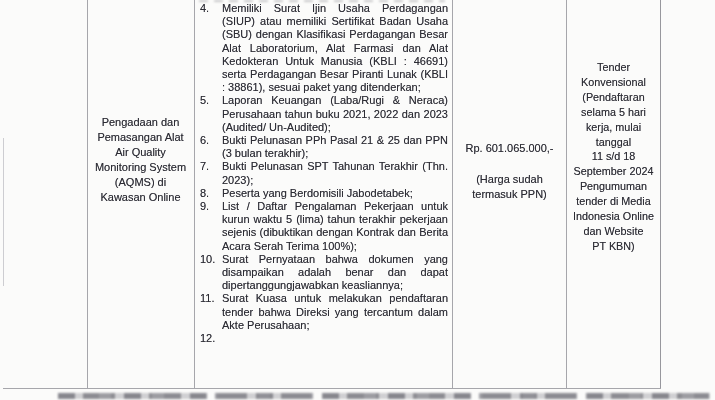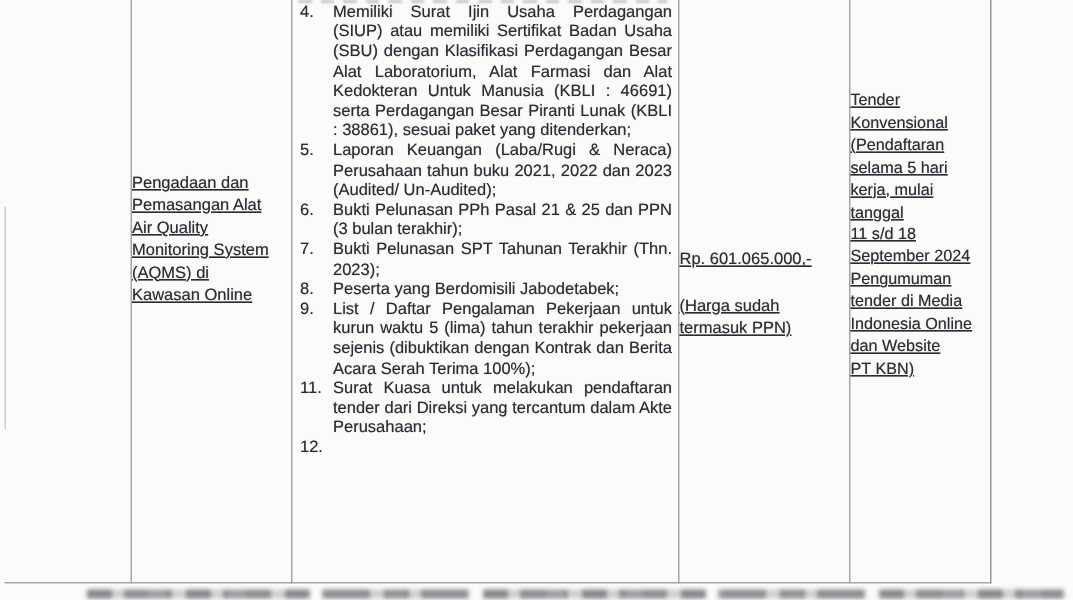--- a/index.html
+++ b/index.html
@@ -20,23 +20,23 @@
   .vline-no     { left: 87px;  }
   .vline-proj   { left: 194px; }
   .vline-req    { left: 452px; }
   .vline-price  { left: 566px; }
   .vline-right  { left: 660px; background: #97979d; }
   .vline-faint  { position: absolute; left: 3px; top: 138px; height: 148px; width: 1px; background: #cdcdd1; }
   .hline-bottom { position: absolute; top: 388px; left: 3px; width: 658px; height: 1px; background: #a6a6ab; }
 
   
   .cell { position: absolute; font-size: 11px; }
-  .centered { text-align: left; white-space: pre-line; text-decoration: underline; }
+  .centered { text-align: center; white-space: pre-line; }
   .project-cell { left: 88px; top: 115px; width: 105px; line-height: 14.9px; }
-  .price-cell   { left: 453px; top: 151px; width: 113px; line-height: 15.2px; }
+  .price-cell   { left: 453px; top: 126px; width: 113px; line-height: 15.2px; }
   .price-cell span { display: block; white-space: pre-line; }
   .method-cell  { left: 567px; top: 60px; width: 93px; font-size: 10.8px; line-height: 14.9px; }
 
   
   .req-list { position: absolute; left: 200px; top: 2px; width: 248px; font-size: 11px; line-height: 13.2px; }
   .req-item { position: relative; padding-left: 22px; text-align: justify; }
   .req-num  { position: absolute; left: 0; top: 0; }
 
   
   .sliver-top {
@@ -72,21 +72,22 @@
 (AQMS) di
 Kawasan Online</div>
 
   <div class="req-list scan-text">
       <div class="req-item"><span class="req-num">4.</span><span>Memiliki Surat Ijin Usaha Perdagangan (SIUP) atau memiliki Sertifikat Badan Usaha (SBU) dengan Klasifikasi Perdagangan Besar Alat Laboratorium, Alat Farmasi dan Alat Kedokteran Untuk Manusia (KBLI : 46691) serta Perdagangan Besar Piranti Lunak (KBLI : 38861), sesuai paket yang ditenderkan;</span></div>
       <div class="req-item"><span class="req-num">5.</span><span>Laporan Keuangan (Laba/Rugi &amp; Neraca) Perusahaan tahun buku 2021, 2022 dan 2023 (Audited/ Un-Audited);</span></div>
       <div class="req-item"><span class="req-num">6.</span><span>Bukti Pelunasan PPh Pasal 21 &amp; 25 dan PPN (3 bulan terakhir);</span></div>
       <div class="req-item"><span class="req-num">7.</span><span>Bukti Pelunasan SPT Tahunan Terakhir (Thn. 2023);</span></div>
       <div class="req-item"><span class="req-num">8.</span><span>Peserta yang Berdomisili Jabodetabek;</span></div>
       <div class="req-item"><span class="req-num">9.</span><span>List / Daftar Pengalaman Pekerjaan untuk kurun waktu 5 (lima) tahun terakhir pekerjaan sejenis (dibuktikan dengan Kontrak dan Berita Acara Serah Terima 100%);</span></div>
-      <div class="req-item"><span class="req-num">11.</span><span>Surat Kuasa untuk melakukan pendaftaran tender dari Direksi yang tercantum dalam Akte Perusahaan;</span></div>
+      <div class="req-item"><span class="req-num">10.</span><span>Surat Pernyataan bahwa dokumen yang disampaikan adalah benar dan dapat dipertanggungjawabkan keasliannya;</span></div>
+      <div class="req-item"><span class="req-num">11.</span><span>Surat Kuasa untuk melakukan pendaftaran tender bahwa Direksi yang tercantum dalam Akte Perusahaan;</span></div>
       <div class="req-item"><span class="req-num">12.</span></div>
     </div>
 
   <div class="cell centered scan-text price-cell">
     <span>Rp. 601.065.000,-</span>
     <span>(Harga sudah
 termasuk PPN)</span>
   </div>
 
   <div class="cell centered scan-text method-cell">Tender

